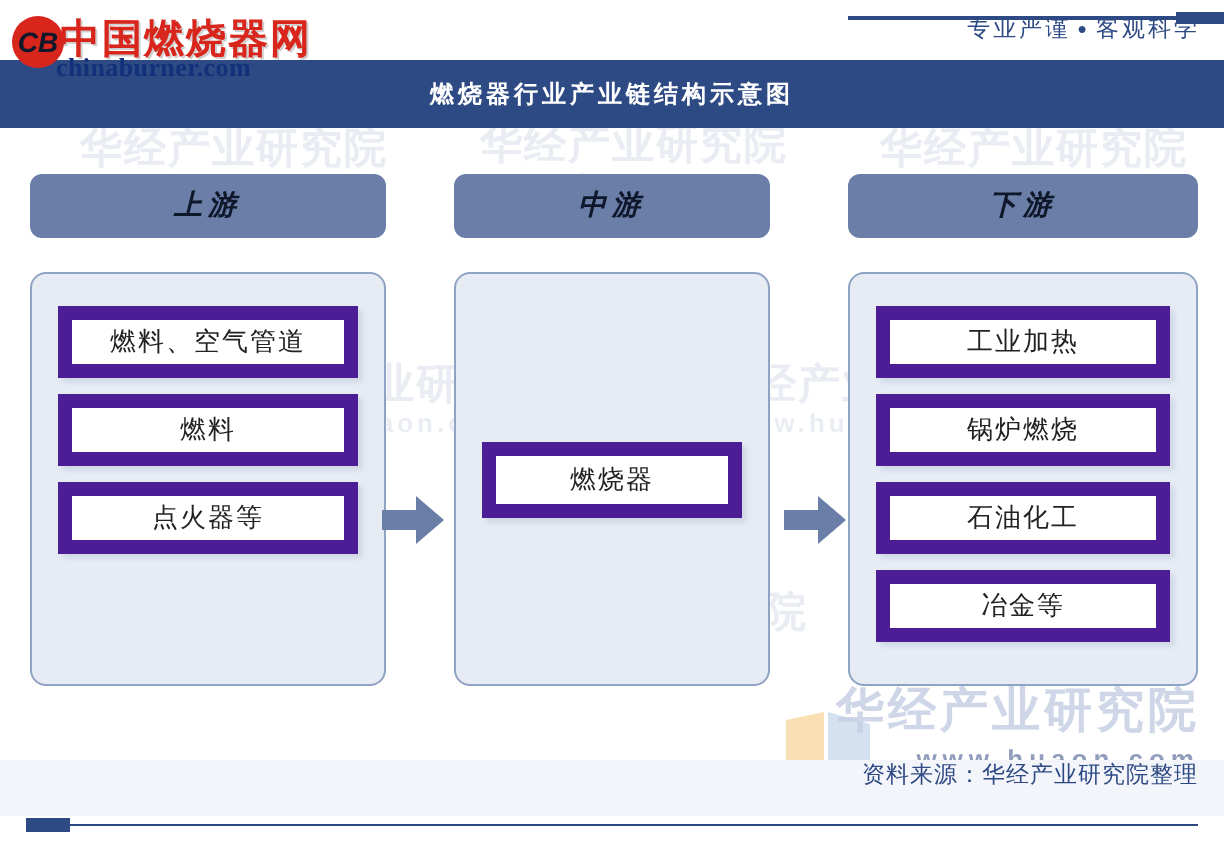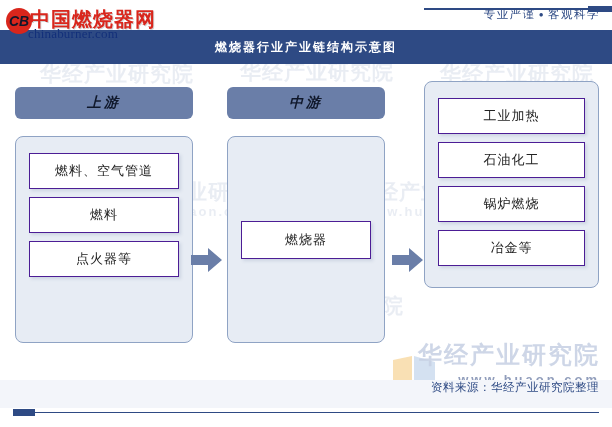--- a/index.html
+++ b/index.html
@@ -65,21 +65,21 @@
     font-style: italic;
   }
   .logo-cn {
     position: absolute; left: 24px; top: 0px;
     font-size: 20px; font-weight: bold; color: #d9261c;
     letter-spacing: 1px; white-space: nowrap;
     text-shadow: 1px 1px 0 rgba(0,0,0,.18);
   }
   .logo-en {
     position: absolute; left: 22px; top: 20px;
-    font-size: 13px; font-weight: normal; color: #13307a;
+    font-size: 13px; font-weight: bold; color: #13307a;
     letter-spacing: .2px; white-space: nowrap;
     font-family: "Liberation Serif", "DejaVu Serif", serif;
   }
 
   
   .titlebar {
     position: absolute; left: 0; top: 30px; width: 612px; height: 34px;
     background: #2e4a84;
     z-index: 3;
     display: flex; align-items: center; justify-content: center;
@@ -115,21 +115,21 @@
     border-radius: 8px;
     background: #e7ecf4;
     padding: 16px 13px;
   }
   .col-body.up   { height: 207px; }
   .col-body.mid  { height: 207px; display: flex; align-items: center; }
   .col-body.down { height: 207px; }
 
   .node {
     background: #ffffff;
-    border: 1px solid #4c1d95;
+    border: 7px solid #4c1d95;
     height: 36px;
     display: flex; align-items: center; justify-content: center;
     font-size: 13px; color: #222222;
     letter-spacing: 1px;
     box-shadow: 2px 2px 3px rgba(90,110,150,.18);
     margin-bottom: 8px;
   }
   .node:last-child { margin-bottom: 0; }
   .node-mid {
     width: 100%; height: 38px; margin-bottom: 0;
@@ -244,24 +244,25 @@
     </div>
 
     <div class="col col-mid">
       <div class="col-head">中游</div>
       <div class="col-body mid">
         <div class="node node-mid">燃烧器</div>
       </div>
     </div>
 
     <div class="col col-down">
+      <div class="col-head">下游</div>
       <div class="col-body down">
         <div class="node">工业加热</div>
+        <div class="node">锅炉燃烧</div>
         <div class="node">石油化工</div>
-        <div class="node">锅炉燃烧</div>
         <div class="node">冶金等</div>
       </div>
     </div>
 
     <svg class="arrow arrow-1" viewBox="0 0 32 26">
       <polygon points="0,8 17,8 17,1 31,13 17,25 17,18 0,18" fill="#6a7ea8"></polygon>
     </svg>
     <svg class="arrow arrow-2" viewBox="0 0 32 26">
       <polygon points="0,8 17,8 17,1 31,13 17,25 17,18 0,18" fill="#6a7ea8"></polygon>
     </svg>

